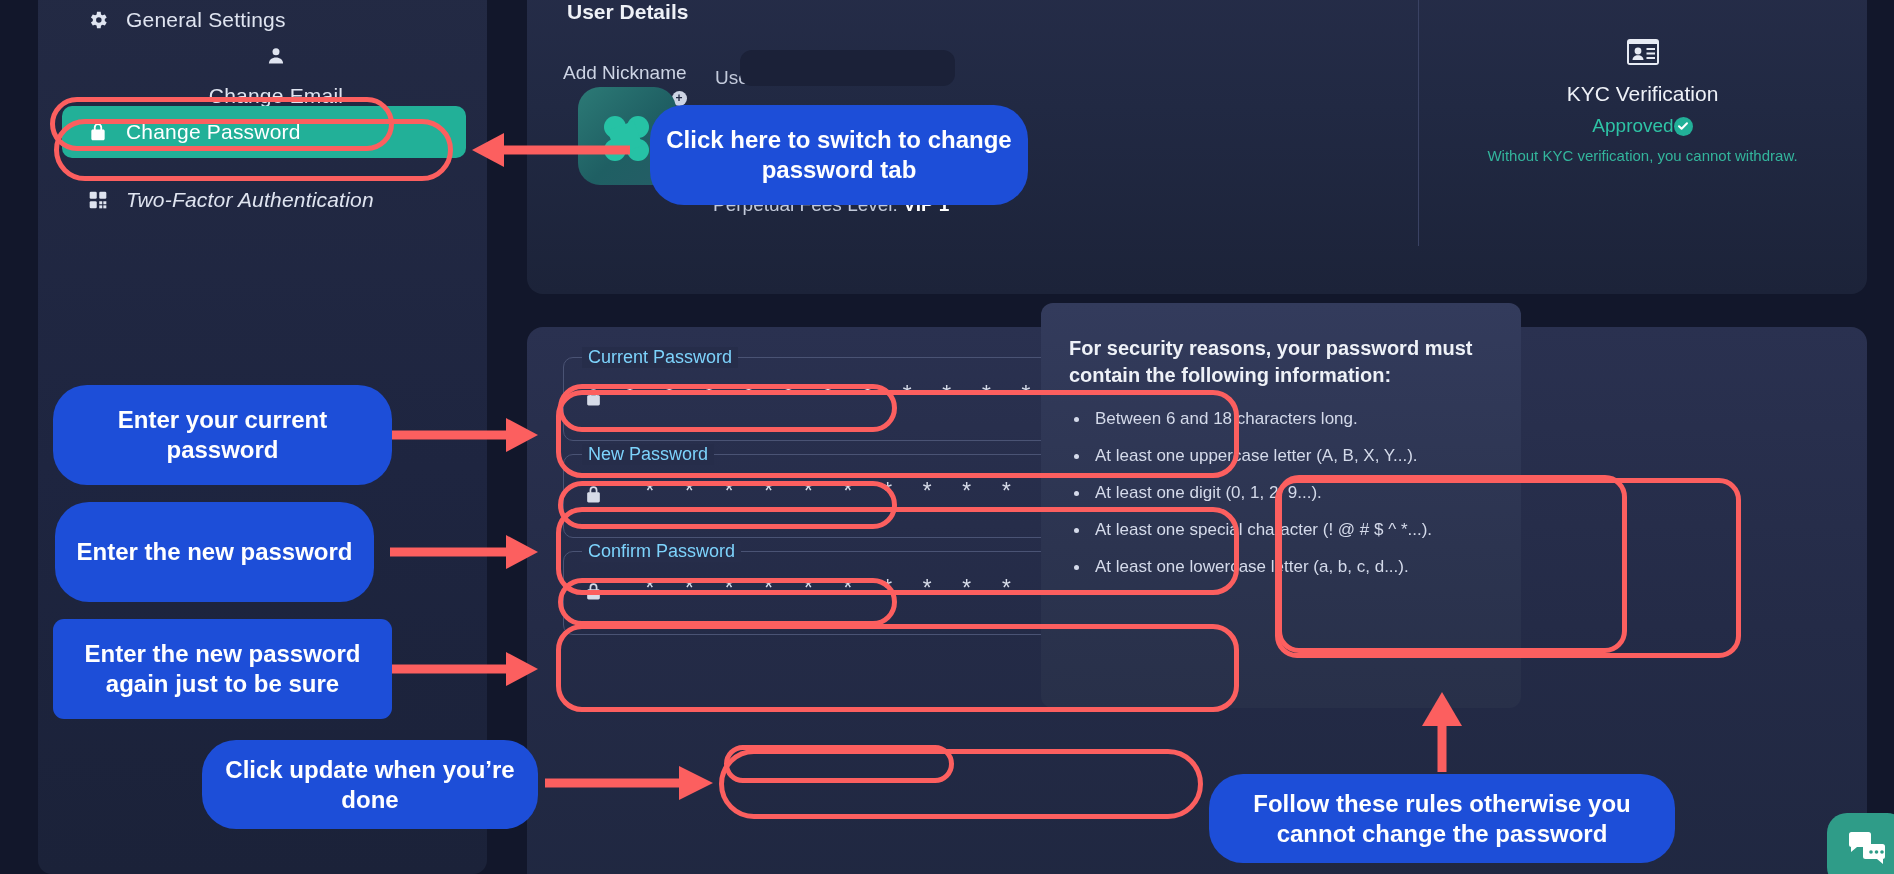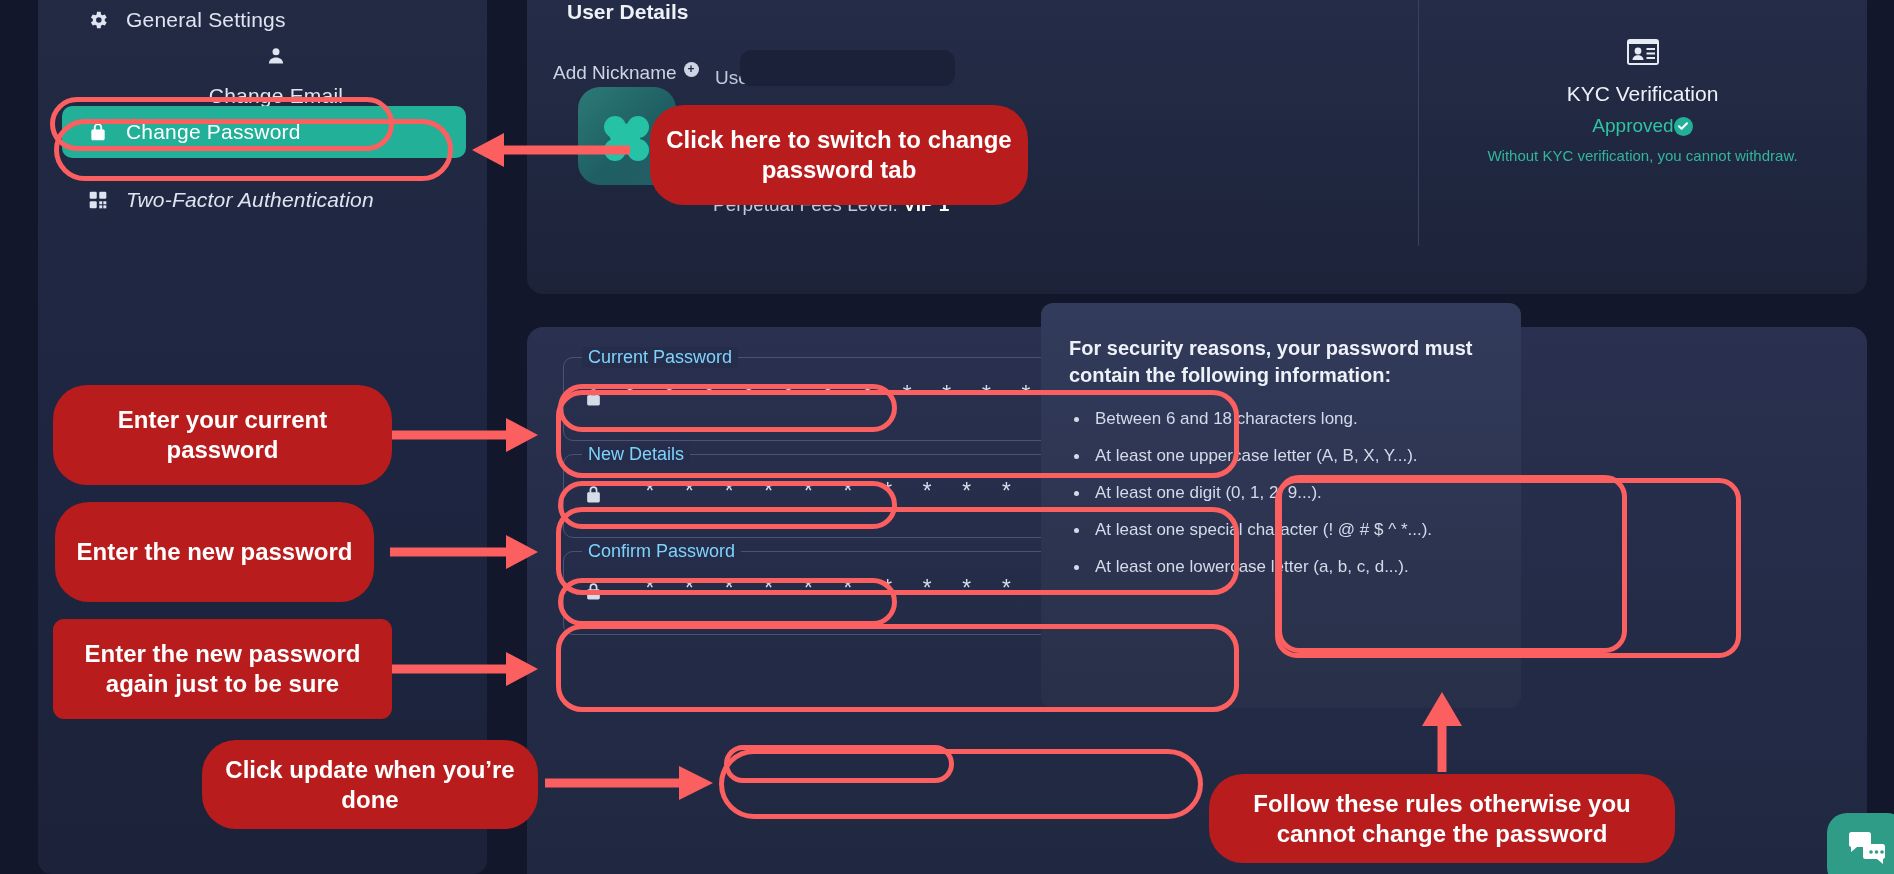--- a/index.html
+++ b/index.html
@@ -31,21 +31,21 @@
 
   
   .topcard {
     position: absolute; left: 527px; top: -46px;
     width: 1340px; height: 340px;
     background: linear-gradient(180deg,#262d49 0%,#212943 45%,#1c2339 100%);
     border-radius: 0 0 16px 16px;
   }
   .topcard .vdiv { position:absolute; left:891px; top:0; width:1px; height:292px; background:#3a4263; }
   .tc-title { position:absolute; left:40px; top:46px; font-size:21px; font-weight:bold; color:#eef1f7; }
-  .tc-nick { position:absolute; left:26px; top:108px; font-size:19px; color:#cdd4e4; display:flex; align-items:flex-start; gap:7px;}
+  .tc-nick { position:absolute; left:36px; top:108px; font-size:19px; color:#cdd4e4; display:flex; align-items:flex-end; gap:7px;flex-direction:column;}
   .nick-plus { width:15px;height:15px;border-radius:50%;background:#cdd4e4;color:#222a44;font-size:12px;line-height:15px;text-align:center;font-weight:bold;}
   .tc-usercode { position:absolute; left:188px; top:113px; font-size:19px; color:#c3cadb; }
   .redact { position:absolute; left:213px; top:96px; width:215px; height:36px; border-radius:12px; background:#1b2138; }
   .avatar {
     position:absolute; left:51px; top:133px; width:98px; height:98px; border-radius:22px;
     background: linear-gradient(135deg,#2c7a76 0%,#1f5f63 55%,#255d66 100%);
     overflow:hidden;
   }
   .tc-spot { position:absolute; left:186px; top:220px; font-size:19px; color:#c3cadb; }
   .tc-perp { position:absolute; left:186px; top:240px; font-size:19px; color:#c3cadb; white-space:nowrap; }
@@ -82,21 +82,21 @@
     background: linear-gradient(180deg,#333b5c 0%,#2c3450 60%,#283049 100%);
     border-radius:12px; padding:32px 28px 0 28px;
   }
   .rules-h { font-size:20px; font-weight:bold; color:#eef1f7; line-height:1.35; }
   .rules ul { margin-top:20px; list-style:none; }
   .rules li { position:relative; padding-left:26px; font-size:17px; color:#d4daea; margin-bottom:17px; }
   .rules li:before { content:""; position:absolute; left:5px; top:8px; width:5px; height:5px; border-radius:50%; background:#d4daea; }
 
   
   .callout {
-    position:absolute; background:#b91c1c; border-radius:34px;
+    position:absolute; background:#1d4ed8; border-radius:34px;
     color:#ffffff; font-weight:bold; text-align:center;
     display:flex; align-items:center; justify-content:center;
     line-height:1.25; padding:0 16px; z-index:40;
   }
   .hl { position:absolute; border:5px solid #fc5f5f; border-radius:40px; z-index:35; pointer-events:none; }
   .arrow { position:absolute; z-index:38; }
 
   .chatbtn {
     position:absolute; left:1827px; top:813px; width:80px; height:74px;
     background:#2f9c88; border-radius:20px;
@@ -217,21 +217,21 @@
       <span class="stars" style="left:59px;">* * * * * * * * * * * * *</span>
       <span class="eye">
         <svg width="22" height="16" viewBox="0 0 24 17" fill="none" stroke="#c2c9db" stroke-width="1.5">
             <path d="M1 8.5S4.8 2 12 2s11 6.5 11 6.5S19.2 15 12 15 1 8.5 1 8.5z"></path>
             <circle cx="12" cy="8.5" r="3.3"></circle>
           </svg>
       </span>
     </div>
 
     <div class="field" style="top:127px;">
-      <span class="legend">New Details</span>
+      <span class="legend">New Password</span>
       <span class="lockico">
         <svg width="19" height="21" viewBox="0 0 24 26" fill="#d6dbe8">
             <path d="M7 10V7.5a5 5 0 0110 0V10h1.2c1 0 1.8.8 1.8 1.8v9.4c0 1-.8 1.8-1.8 1.8H5.8c-1 0-1.8-.8-1.8-1.8v-9.4c0-1 .8-1.8 1.8-1.8H7zm2.2 0h5.6V7.5a2.8 2.8 0 10-5.6 0V10z"></path>
           </svg>
       </span>
       <span class="stars" style="left:79px;">* * * * * * * * * *</span>
       <span class="eye">
         <svg width="22" height="16" viewBox="0 0 24 17" fill="none" stroke="#c2c9db" stroke-width="1.5">
             <path d="M1 8.5S4.8 2 12 2s11 6.5 11 6.5S19.2 15 12 15 1 8.5 1 8.5z"></path>
             <circle cx="12" cy="8.5" r="3.3"></circle>

